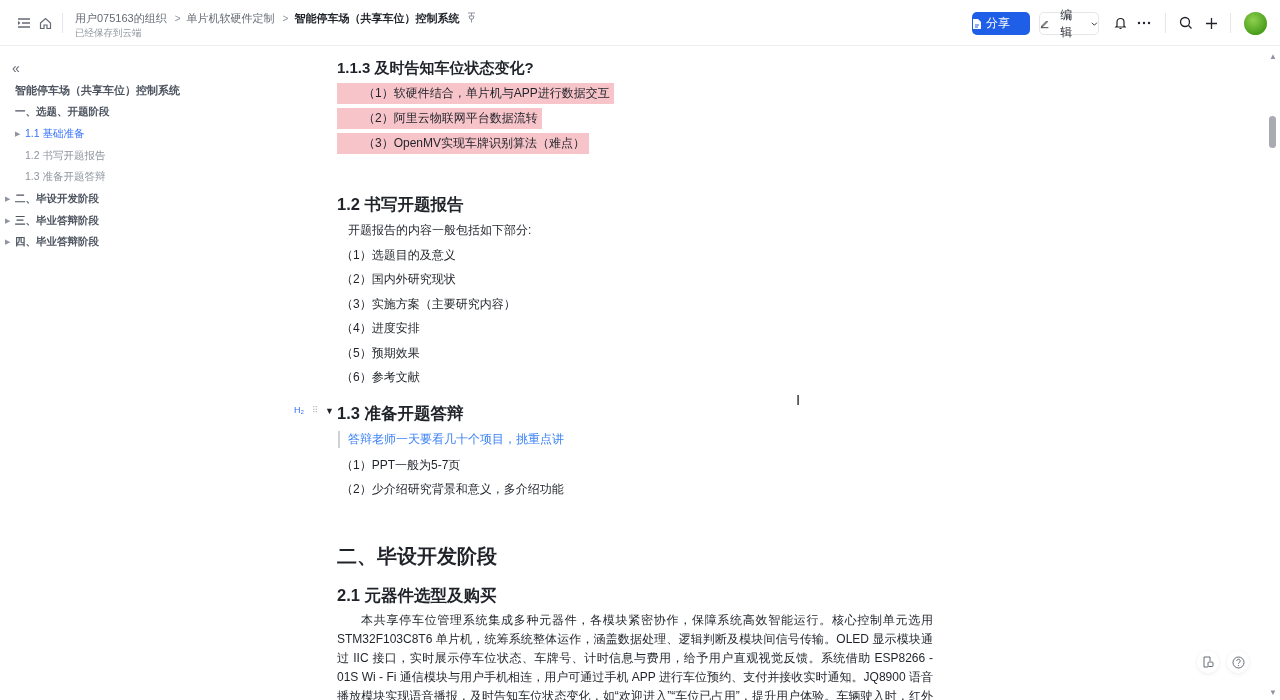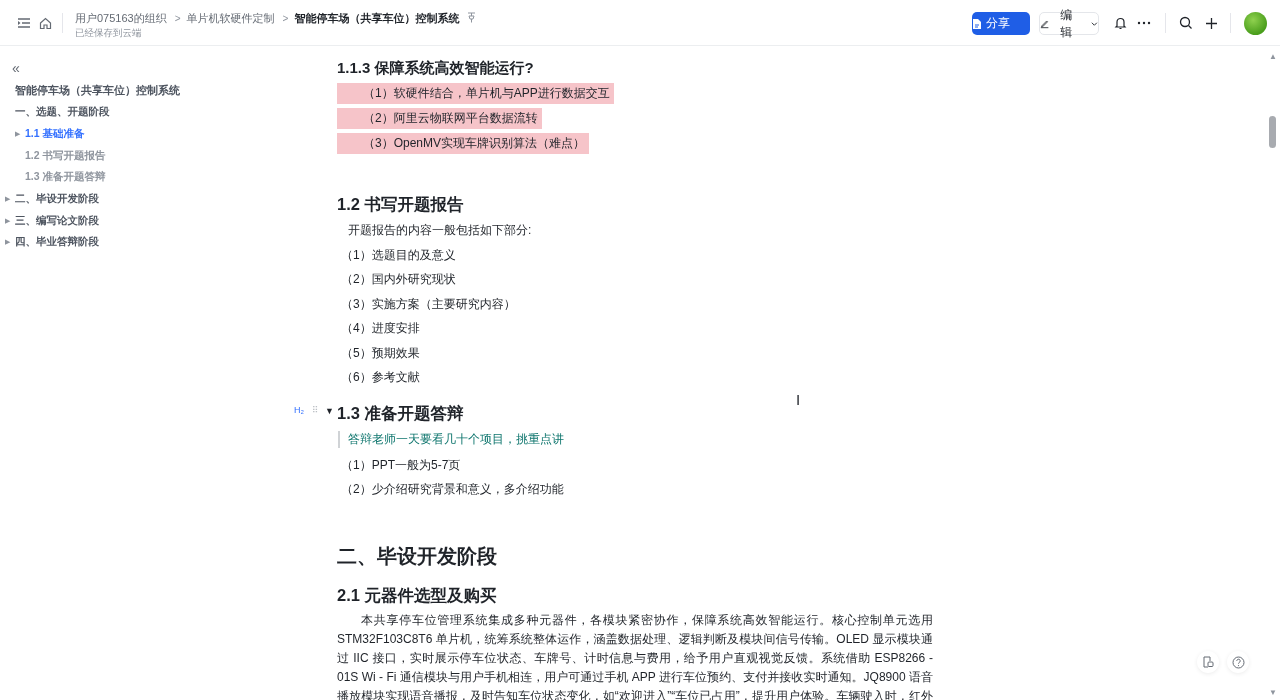--- a/index.html
+++ b/index.html
@@ -20,31 +20,31 @@
     .share-btn { position: absolute; left: 972px; top: 12px; width: 58px; height: 23px; background: #1f5ee6; color: #fff; border-radius: 5px; font-size: 12px; display: flex; align-items: center; gap: 4px; cursor: pointer; }
     .edit-btn { position: absolute; left: 1039px; top: 12px; width: 60px; height: 23px; border: 1px solid #e4e6ea; border-radius: 5px; font-size: 12px; color: #1f2329; display: flex; align-items: center; justify-content: center; gap: 11px; cursor: pointer; background: #fff; }
     .hdr-sep2 { position: absolute; left: 1165px; top: 13px; width: 1px; height: 20px; background: #e5e6eb; }
     .hdr-sep3 { position: absolute; left: 1230px; top: 13px; width: 1px; height: 20px; background: #e5e6eb; }
     .avatar { position: absolute; left: 1244px; top: 12px; width: 23px; height: 23px; border-radius: 50%; background: radial-gradient(circle at 40% 35%, #8fd14f, #4a9e1c 70%); cursor: pointer; }
 
     
     .toc { position: absolute; left: 0; top: 46px; width: 240px; height: 654px; }
     .collapse-btn { position: absolute; left: 12px; top: 14px; font-size: 14px; color: #646a73; cursor: pointer; }
     .toc-title { position: absolute; left: 15px; top: 83px; font-size: 11px; font-weight: bold; color: #4e5560; white-space: nowrap; }
-    .toc-item { position: absolute; font-size: 10.5px; color: #4e5560; white-space: nowrap; cursor: pointer; display: flex; align-items: center; font-weight: bold; }
+    .toc-item { position: absolute; font-size: 10.5px; color: #4e5560; white-space: nowrap; cursor: pointer; display: flex; align-items: center; }
     .toc-item.lvl1 { font-weight: bold; }
     .toc-item.lvl2 { color: #8f959e; }
     .toc-item.active { color: #3370ff; }
     .caret { font-size: 7px; color: #8f959e; width: 10px; display: inline-block; }
     .h3 { position: absolute; font-size: 15px; font-weight: bold; color: #1f2329; white-space: nowrap; }
     .h2 { position: absolute; font-size: 16.5px; font-weight: bold; color: #1f2329; white-space: nowrap; }
     .h1 { position: absolute; font-size: 20px; font-weight: bold; color: #1f2329; white-space: nowrap; }
     .para { position: absolute; font-size: 12px; color: #1f2329; white-space: nowrap; }
     .hl { position: absolute; font-size: 12px; color: #1f2329; white-space: nowrap; background: #f6c4c9; padding: 2px 4px 2px 26px; }
-    .quote { position: absolute; font-size: 12px; color: #0f766e; border-left: 2px solid #d0d3d6; padding-left: 8px; white-space: nowrap; }
+    .quote { position: absolute; font-size: 12px; color: #3b82f6; border-left: 2px solid #d0d3d6; padding-left: 8px; white-space: nowrap; }
     .body-text { position: absolute; left: 337px; top: 611px; width: 596px; font-size: 12px; line-height: 19px; color: #1f2329; text-align: justify; }
     .body-text p { text-indent: 2em; }
 
     .h-badge { position: absolute; left: 294px; top: 405px; font-size: 9px; color: #3370ff; cursor: pointer; }
     .drag-handle { position: absolute; left: 312px; top: 405px; font-size: 9px; color: #bbbfc4; cursor: grab; }
     .fold-caret { position: absolute; left: 325px; top: 406px; font-size: 9px; color: #1f2329; cursor: pointer; }
 
     .ibeam { position: absolute; left: 796px; top: 391px; font-size: 15px; color: #1f2329; }
 
     
@@ -146,28 +146,28 @@
 </div>
 <div class="toc-item lvl2" style="left:25px; top:170px;">
   <span>1.3 准备开题答辩</span>
 </div>
 <div class="toc-item lvl1" style="left:5px; top:192px;">
   <span class="caret">▶</span>
   <span>二、毕设开发阶段</span>
 </div>
 <div class="toc-item lvl1" style="left:5px; top:214px;">
   <span class="caret">▶</span>
-  <span>三、编写论文阶段</span>
+  <span>三、毕业答辩阶段</span>
 </div>
 <div class="toc-item lvl1" style="left:5px; top:235px;">
   <span class="caret">▶</span>
   <span>四、毕业答辩阶段</span>
 </div>
 
-<div class="h3" style="left:337px; top:59px;">1.1.3 保障系统高效智能运行?</div>
+<div class="h3" style="left:337px; top:59px;">1.1.3 及时告知车位状态变化?</div>
 <div class="hl" style="left:337px; top:83px;">（1）软硬件结合，单片机与APP进行数据交互</div>
 <div class="hl" style="left:337px; top:108px;">（2）阿里云物联网平台数据流转</div>
 <div class="hl" style="left:337px; top:133px;">（3）OpenMV实现车牌识别算法（难点）</div>
 
 <div class="h2" style="left:337px; top:194px;">1.2 书写开题报告</div>
 <div class="para" style="left:348px; top:222px;">开题报告的内容一般包括如下部分:</div>
 <div class="para" style="left:341px; top:247px;">（1）选题目的及意义</div>
 <div class="para" style="left:341px; top:271px;">（2）国内外研究现状</div>
 <div class="para" style="left:341px; top:296px;">（3）实施方案（主要研究内容）</div>
 <div class="para" style="left:341px; top:320px;">（4）进度安排</div>

